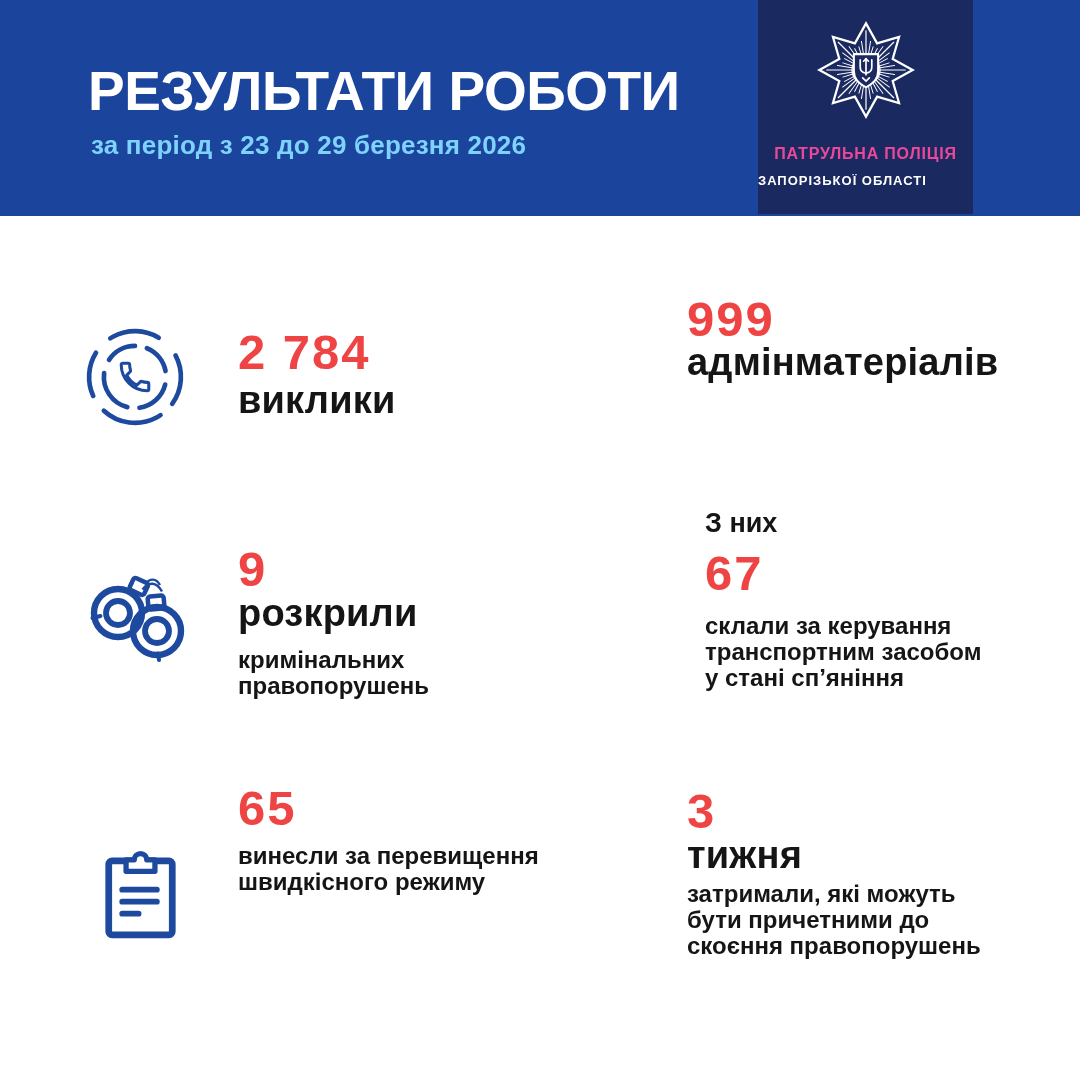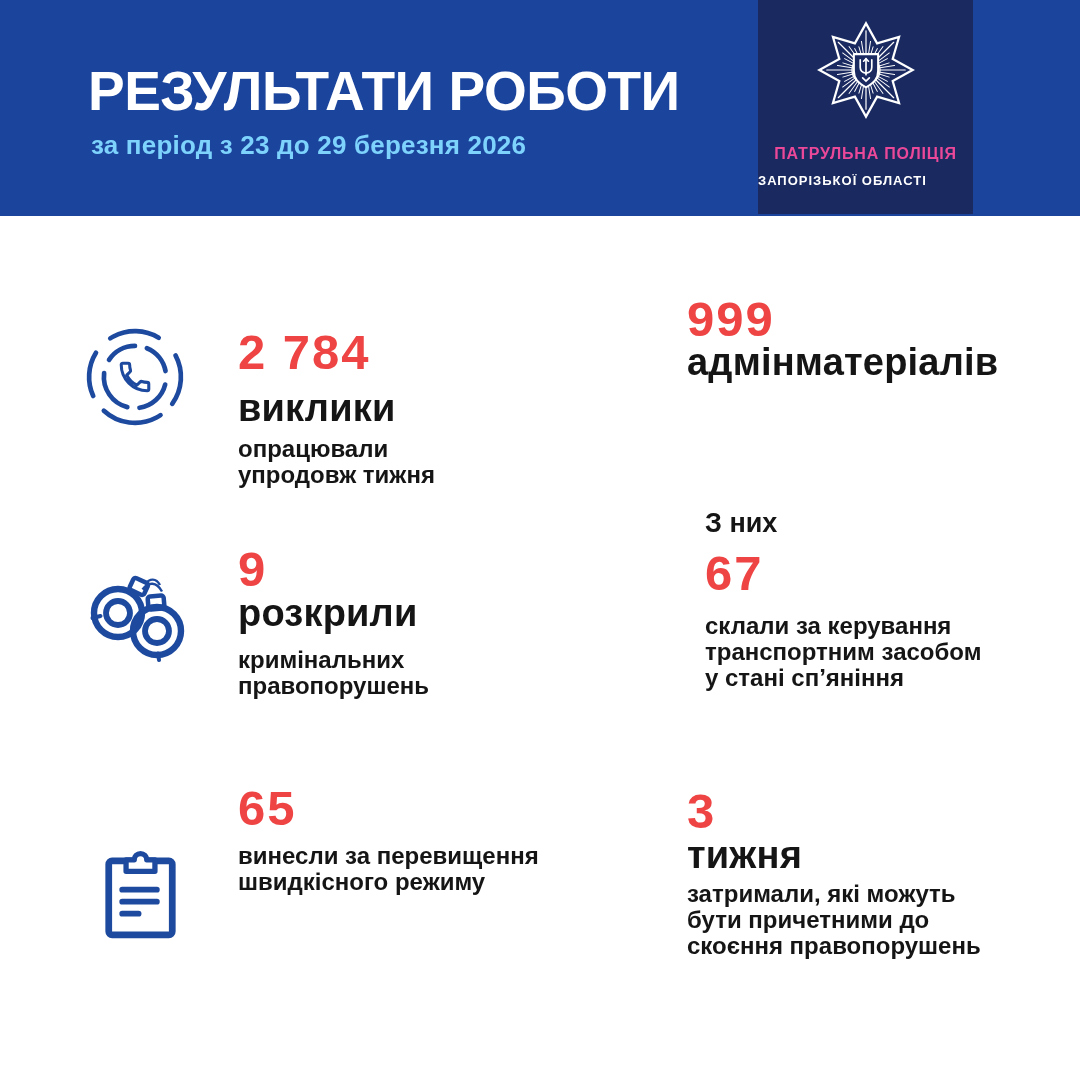--- a/index.html
+++ b/index.html
@@ -28,21 +28,21 @@
     position:absolute;left:0;top:174px;width:100%;color:#ffffff;
     font-size:13px;font-weight:700;letter-spacing:1px;line-height:1;white-space:nowrap;
   }
   
   .stat{position:absolute;width:400px;color:#151515;}
   .value{font-size:49px;font-weight:800;line-height:1;letter-spacing:2px;color:#ef4444;}
   .label{font-size:38px;font-weight:700;line-height:1;letter-spacing:0.2px;}
   .kicker{font-size:27px;font-weight:700;line-height:1;}
   .desc{font-size:24px;font-weight:700;line-height:26px;white-space:pre-line;}
   .lrow1{left:238px;top:328px}
-  .lrow1 .label{margin-top:12px}  .lrow1 .desc{margin-top:9px}
+  .lrow1 .label{margin-top:4px}  .lrow1 .desc{margin-top:9px}
   .lrow2{left:238px;top:545px}
   .lrow2 .label{margin-top:0}    .lrow2 .desc{margin-top:15px}
   .lrow3{left:238px;top:784px}
   .lrow3 .label{margin-top:-3px} .lrow3 .desc{margin-top:10px}
   .rrow1{left:687px;top:292px;width:380px}
   .rrow1 .value{margin-top:3px}  .rrow1 .label{margin-top:-1px}
   .rrow2{left:705px;top:510px;width:380px}
   .rrow2 .value{margin-top:12px}    .rrow2 .label{margin-top:-3px} .rrow2 .desc{margin-top:15px}
   .rrow3{left:687px;top:787px;width:380px}
   .rrow3 .label{margin-top:0}    .rrow3 .desc{margin-top:7px}
@@ -132,22 +132,20 @@
     <g stroke="#1d4a9e" stroke-width="6" stroke-linecap="round">
       <line x1="21" y1="46" x2="57" y2="46"></line>
       <line x1="21" y1="58.5" x2="57" y2="58.5"></line>
       <line x1="21" y1="71" x2="38" y2="71"></line>
     </g>
   </svg>
 
   <section class="stat lrow1">
     <div class="value">2 784</div>
     <div class="label">виклики</div>
-    <div class="desc">опрацювали
-упродовж тижня</div>
   </section>
 
   <section class="stat lrow2">
     <div class="value">9</div>
     <div class="label">розкрили</div>
     <div class="desc">кримінальних
 правопорушень</div>
   </section>
 
   <section class="stat lrow3">

